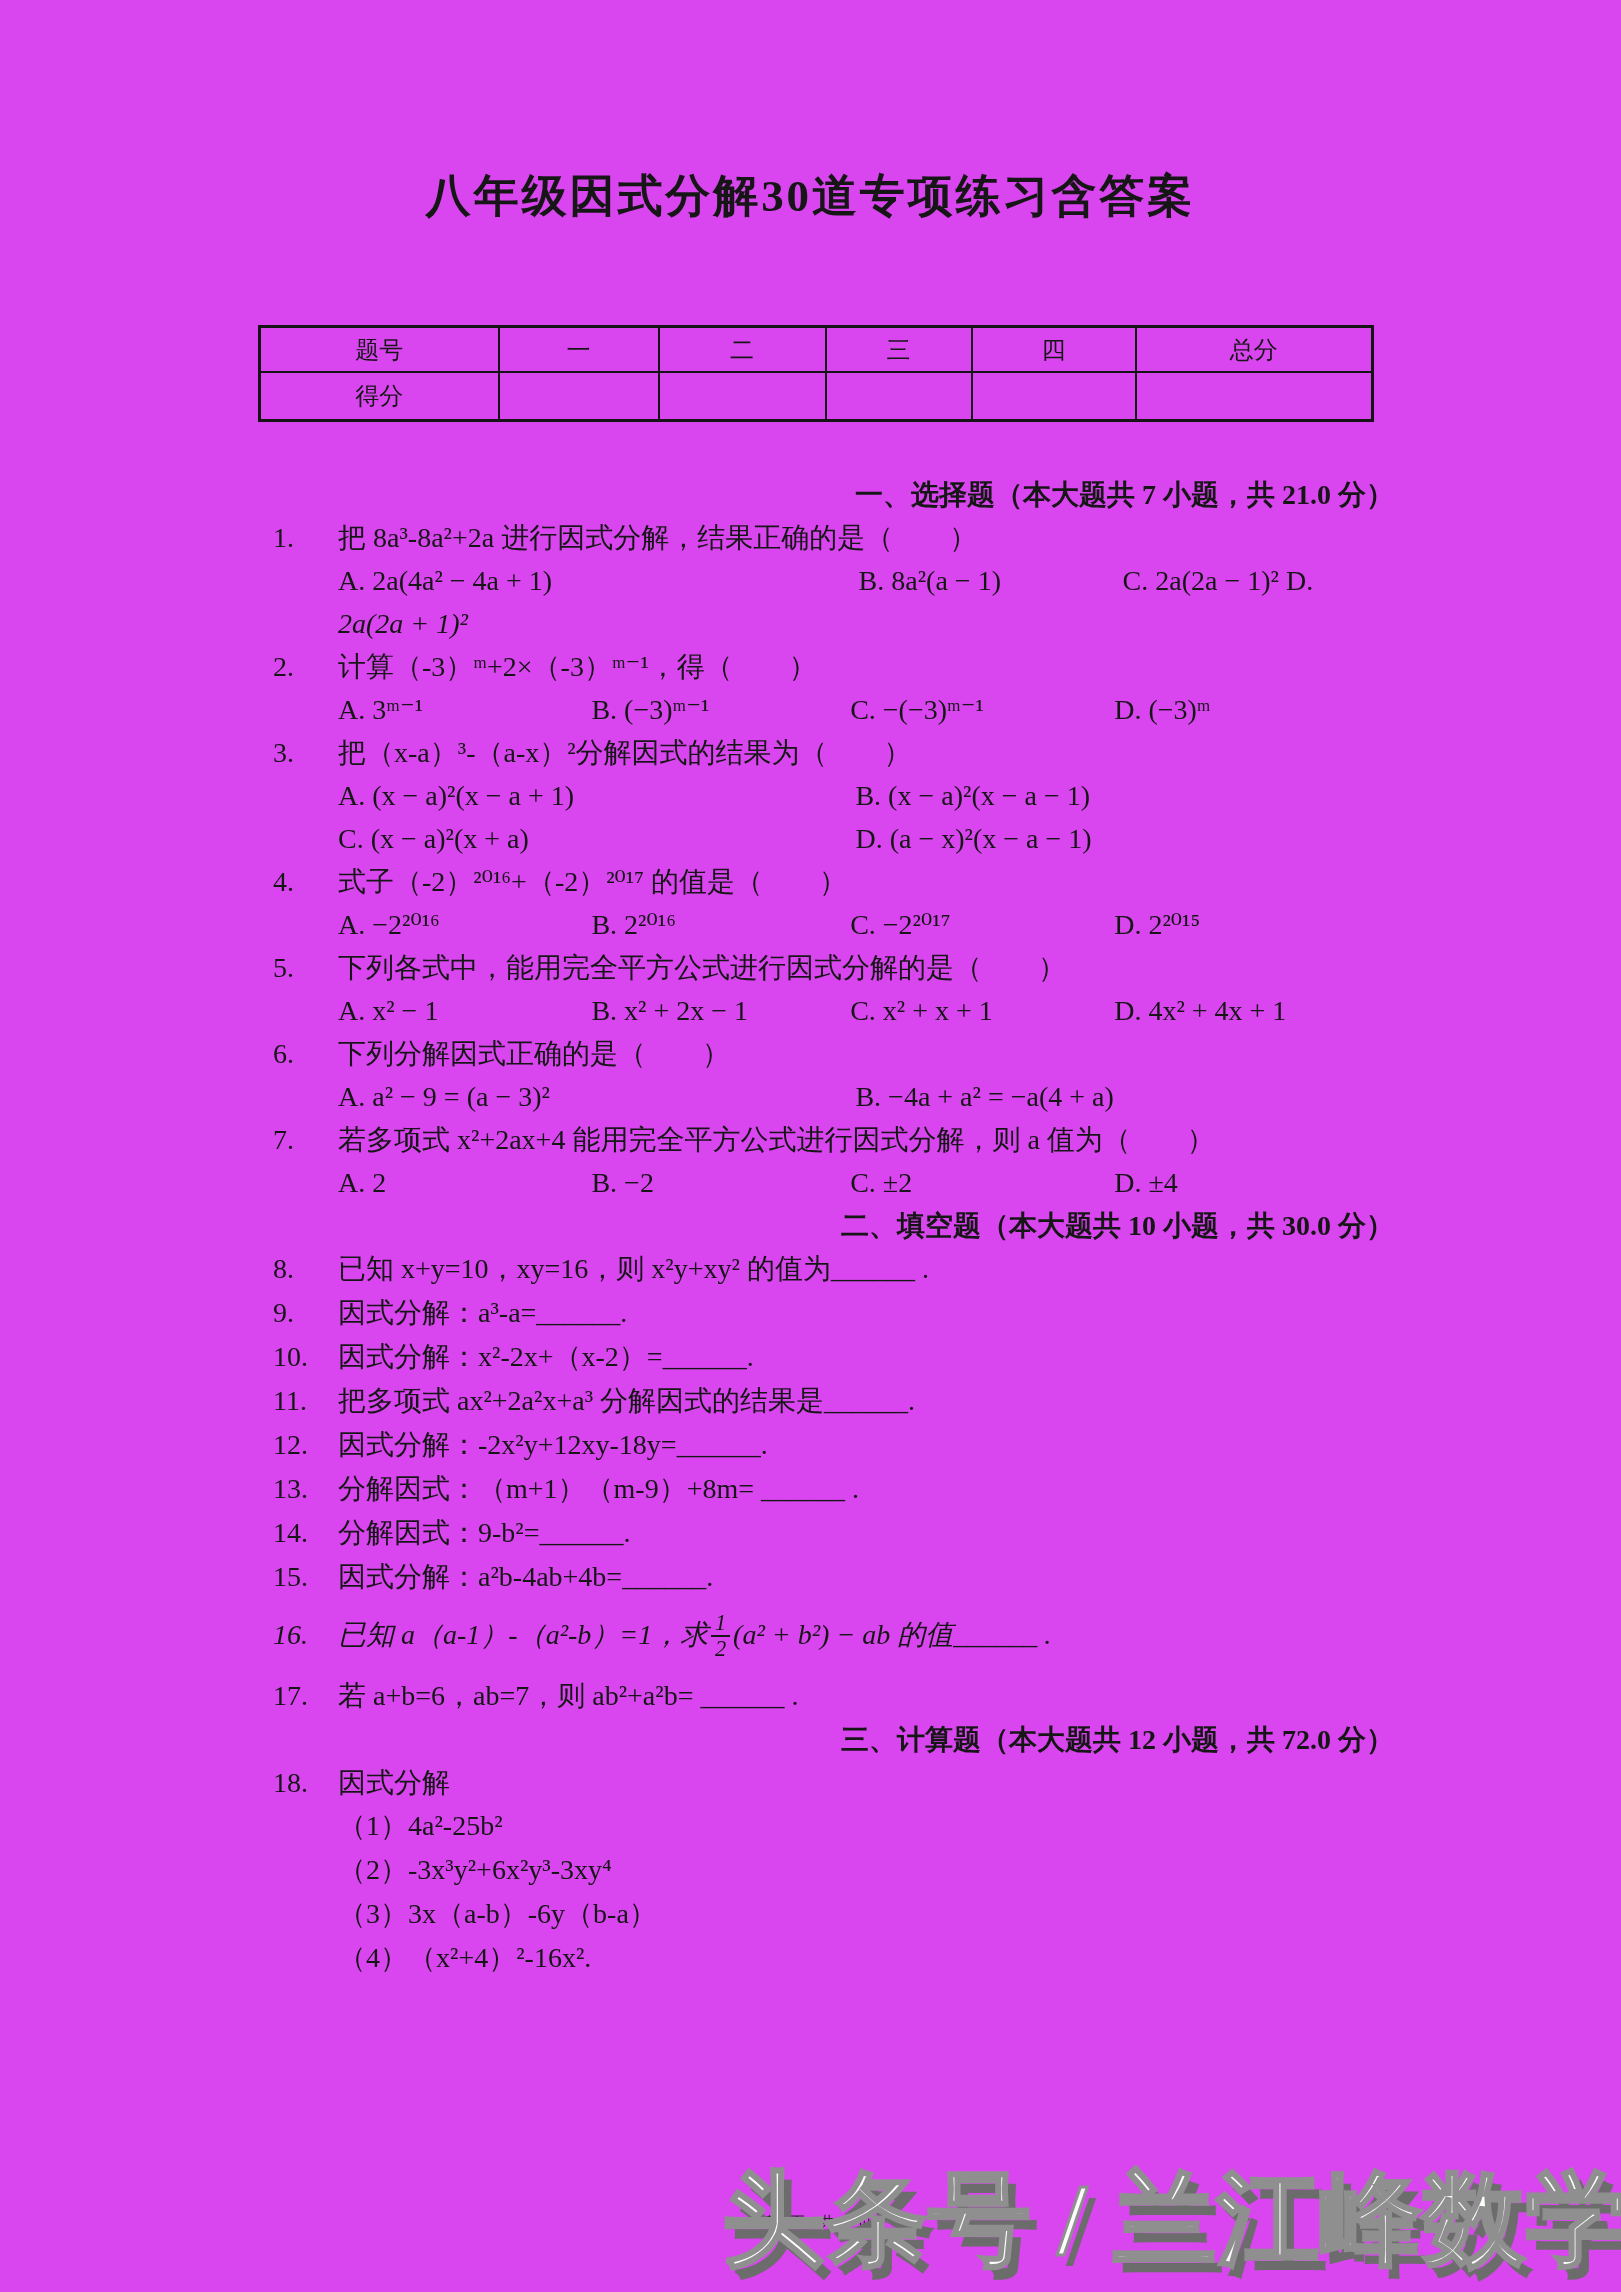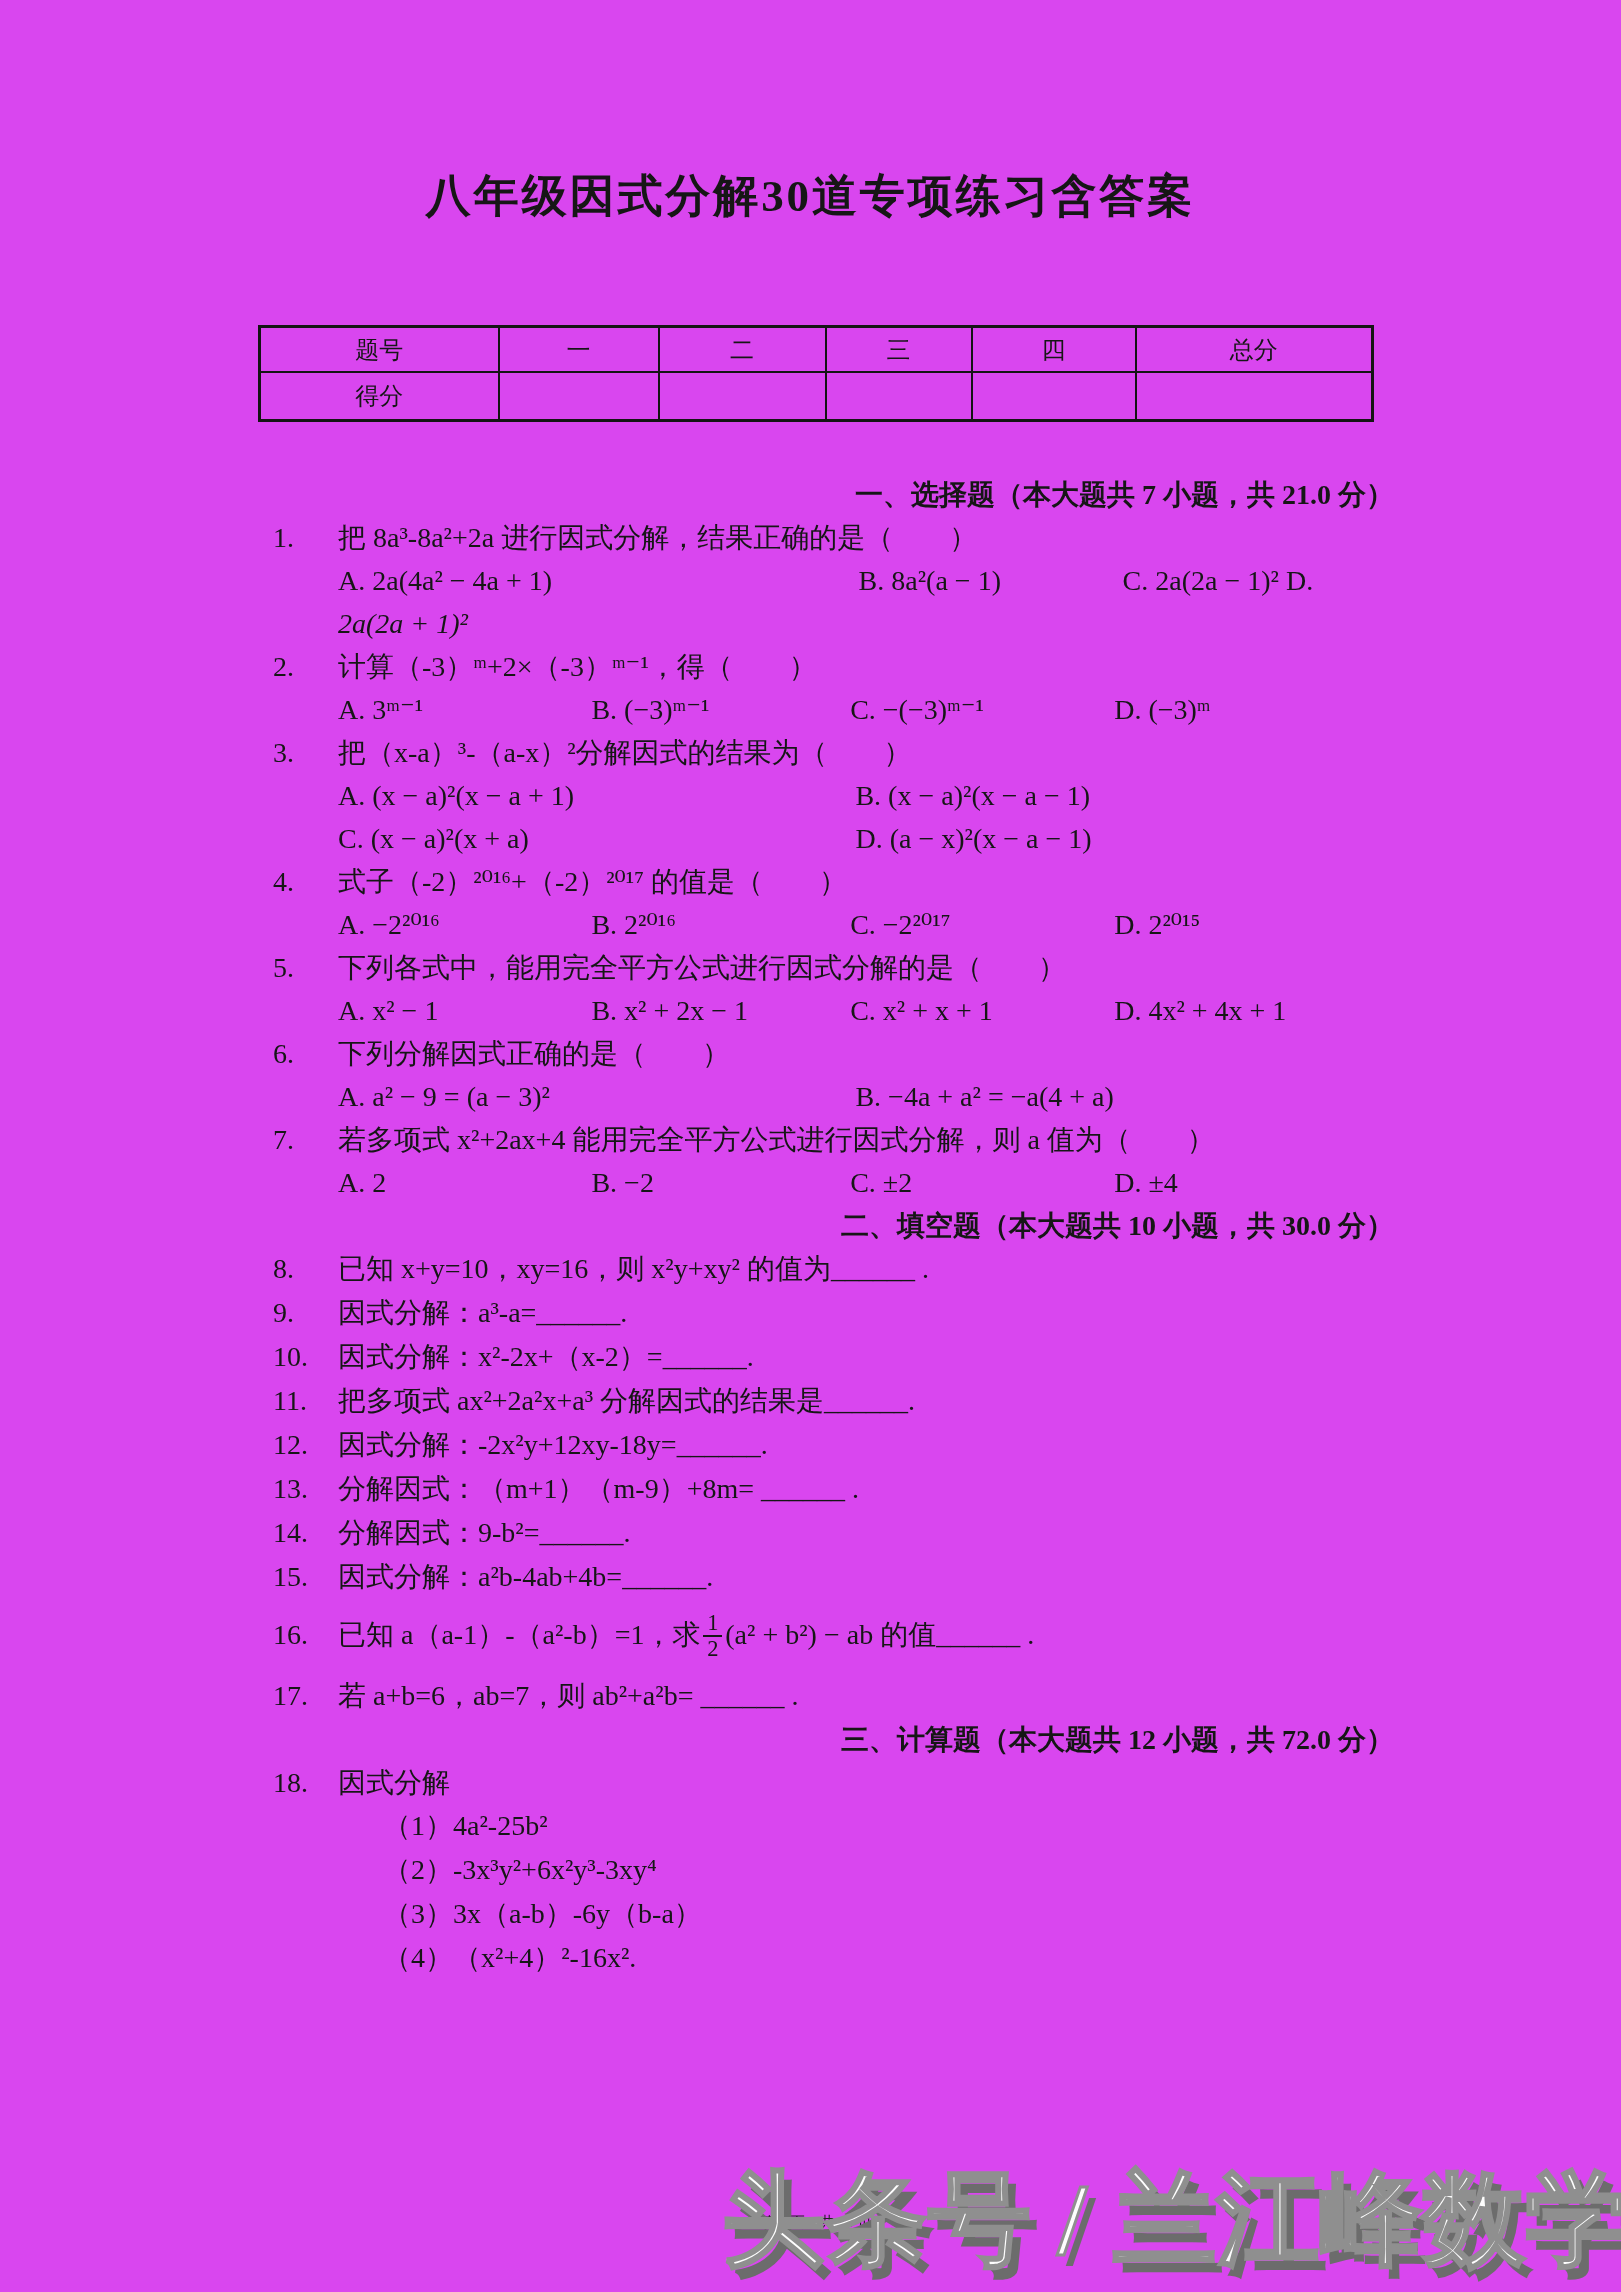--- a/index.html
+++ b/index.html
@@ -32,30 +32,30 @@
   .row-four .ocell:nth-child(2){width:24.5%;}
   .row-four .ocell:nth-child(3){width:25%;}
   .row-four .ocell:nth-child(4){flex:1;}
   .row-two .ocell:nth-child(1){width:49%;}
   .row-two .ocell:nth-child(2){flex:1;}
   .row-q1 .ocell:nth-child(1){width:49.3%;}
   .row-q1 .ocell:nth-child(2){width:25%;}
   .row-q1 .ocell:nth-child(3){flex:1;}
   .row-full .ocell{width:100%;font-style:italic;}
   .fill{line-height:44px;}
-  .fill.has-frac{margin-top:13.7px;margin-bottom:9.8px;}
+  .fill.has-frac{margin-top:13.7px;margin-bottom:9.8px;font-style:italic;}
   .fill.has-frac .qbody{display:flex;align-items:flex-start;}
   .frac{
     display:inline-flex;flex-direction:column;text-align:center;
     font-size:22.5px;line-height:1.1;margin:0 2.9px;flex:none;
     transform:translateY(-2px);
   }
   .frac .num{border-bottom:2px solid #161616;padding:0 3.9px;}
   .frac .den{padding:0 3.9px;}
-  .calc .sub{margin-left:45px;line-height:44px;}
+  .calc .sub{line-height:44px;}
   .page-num{
     position:absolute;left:11px;right:0;bottom:61px;text-align:center;
     font-size:15px;color:#222;
   }
   .watermark{
     position:absolute;right:-7.8px;bottom:3.9px;white-space:nowrap;
     font-size:102px;font-weight:bold;letter-spacing:1px;
     color:#fdfdfd;
     -webkit-text-stroke:2.9px #8f8f8f;
     text-shadow:8.8px 10.8px 0 #6c6c6c;

